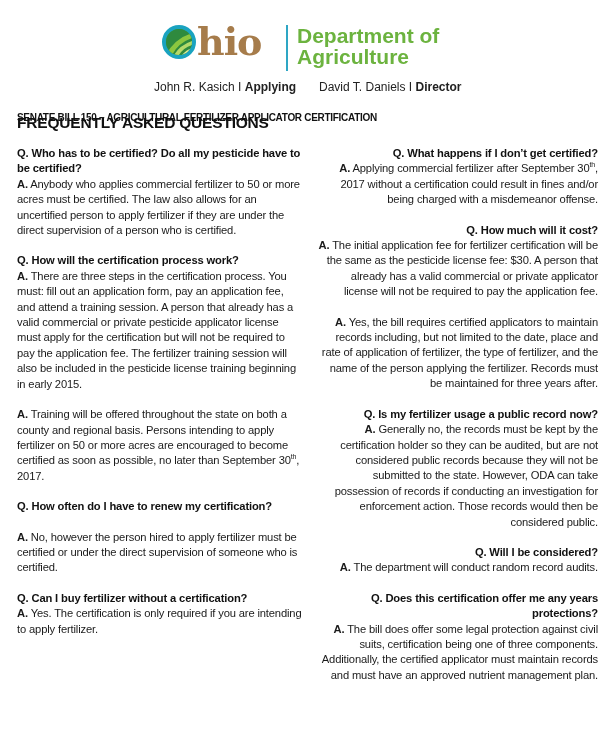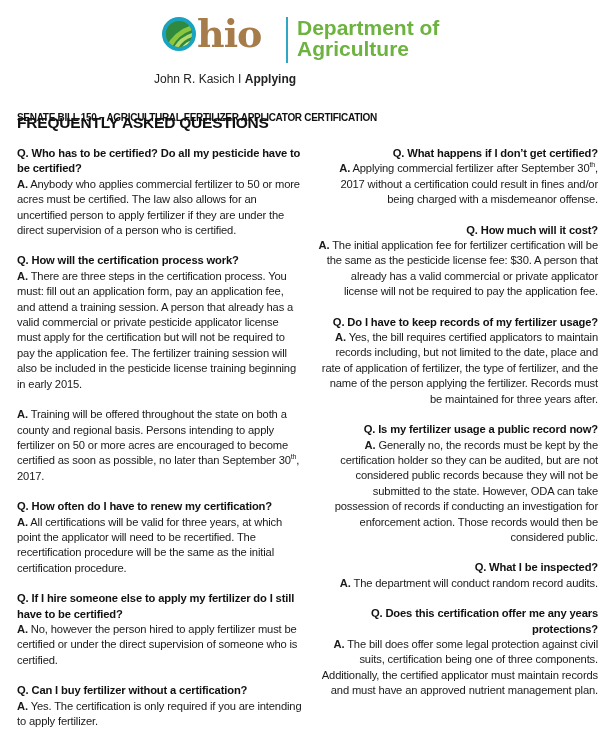--- a/index.html
+++ b/index.html
@@ -1,17 +1,17 @@
 <!DOCTYPE html>
 <html><head>
 <meta charset="utf-8">
 <style>
   html, body { margin:0; padding:0; background:#ffffff; }
   body { width:610px; height:733px; overflow:hidden; position:relative; font-family:"Liberation Sans", sans-serif; color:#1a1a1a; }
-  .header { position:absolute; left:0; top:8px; width:610px; height:82px; }
+  .header { position:absolute; left:0; top:16px; width:610px; height:82px; }
   .logo-wrap { position:absolute; left:162px; top:8px; display:flex; align-items:center; }
   .ohio-mark { width:34px; height:34px; border-radius:50%; border:4px solid #1aa3c0; box-sizing:border-box; overflow:hidden; position:relative; background:#3c9a46; }
   .ohio-mark svg { position:absolute; left:0; top:0; }
   .ohio-text { font-family:"DejaVu Serif", serif; font-weight:bold; font-size:38px; color:#a67c4b; line-height:36px; margin-left:1px; letter-spacing:-1px; }
   .vdivider { position:absolute; left:286px; top:9px; width:2px; height:46px; background:#2ea6c4; }
   .dept { position:absolute; left:297px; top:9px; color:#6cb33f; font-weight:bold; font-size:21px; line-height:21px; }
   .governor { position:absolute; left:154px; top:64px; font-size:12px; color:#222; }
   .director { position:absolute; left:319px; top:64px; font-size:12px; color:#222; }
   .governor b, .director b { font-weight:bold; }
   .title1 { position:absolute; left:17px; top:90px; font-size:15.5px; font-weight:bold; color:#111; letter-spacing:-0.2px;margin-top:24px; }
@@ -39,69 +39,67 @@
       </svg>
     </div>
     <span class="ohio-text">hio</span>
   </div>
   <div class="vdivider"></div>
   <div class="dept">
     <div>Department of</div>
     <div>Agriculture</div>
   </div>
   <div class="governor"><span>John R. Kasich I </span><b>Applying</b></div>
+  <div class="director"><span>David T. Daniels I </span><b>Director</b></div>
 </div>
 
 <div class="title1">FREQUENTLY ASKED QUESTIONS</div>
 <div class="title2">SENATE BILL 150 – AGRICULTURAL FERTILIZER APPLICATOR CERTIFICATION</div>
 
 <div class="col left">
   <div class="qa">
     <div class="q">Q.  Who has to be certified? Do all my pesticide have to be certified?</div>
     <div class="a"><span class="a-label">A.</span><span> Anybody who applies commercial fertilizer to 50 or more acres must be certified. The law also allows for an uncertified person to apply fertilizer if they are under the direct supervision of a person who is certified.</span></div>
   </div>
   <div class="qa">
     <div class="q">Q. How will the certification process work?</div>
     <div class="a"><span class="a-label">A.</span><span>  There are three steps in the certification process. You must: fill out an application form, pay an application fee, and attend a training session. A person that already has a valid commercial or private pesticide applicator license must apply for the certification but will not be required to pay the application fee.  The fertilizer training session will also be included in the pesticide license training beginning in early 2015.</span></div>
   </div>
   <div class="qa">
     <div class="a"><span class="a-label">A.</span><span>  Training will be offered throughout the state on both a county and regional basis. Persons intending to apply fertilizer on 50 or more acres are encouraged to become certified as soon as possible, no later than September 30</span><sup>th</sup><span>, 2017.</span></div>
   </div>
   <div class="qa">
     <div class="q">Q.  How often do I have to renew my certification?</div>
-    <div class="a"><span class="a-label">A.</span><span>  All certifications will be valid for three years, at which point the applicator will need to be recertified. The recertification procedure will be the same as the initial certification procedure.</span></div>
   </div>
   <div class="qa">
-    <div class="q">Q.  If I hire someone else to apply my fertilizer do I still have to be certified?</div>
     <div class="a"><span class="a-label">A.</span><span>  No, however the person hired to apply fertilizer must be certified or under the direct supervision of someone who is certified.</span></div>
   </div>
   <div class="qa">
     <div class="q">Q.  Can I buy fertilizer without a certification?</div>
     <div class="a"><span class="a-label">A.</span><span>  Yes. The certification is only required if you are intending to apply fertilizer.</span></div>
   </div>
 </div>
 
 <div class="col right">
   <div class="qa">
     <div class="q">Q.  What happens if I don’t get certified?</div>
     <div class="a"><span class="a-label">A.</span><span>  Applying commercial fertilizer after September 30</span><sup>th</sup><span>, 2017 without a certification could result in fines and/or being charged with a misdemeanor offense.</span></div>
   </div>
   <div class="qa">
     <div class="q">Q.  How much will it cost?</div>
     <div class="a"><span class="a-label">A.</span><span>  The initial application fee for fertilizer certification will be the same as the pesticide license fee: $30. A person that already has a valid commercial or private applicator license will not be required to pay the application fee.</span></div>
   </div>
   <div class="qa">
-    <div class="q">Q.  Do I have to keep records of my fertilizer usage?</div>
     <div class="a"><span class="a-label">A.</span><span>  Yes, the bill requires certified applicators to maintain records including, but not limited to the date, place and rate of application of fertilizer, the type of fertilizer, and the name of the person applying the fertilizer. Records must be maintained for three years after.</span></div>
   </div>
   <div class="qa">
     <div class="q">Q.  Is my fertilizer usage a public record now?</div>
     <div class="a"><span class="a-label">A.</span><span>  Generally no, the records must be kept by the certification holder so they can be audited, but are not considered public records because they will not be submitted to the state. However, ODA can take possession of records if conducting an investigation for enforcement action.  Those records would then be considered public.</span></div>
   </div>
   <div class="qa">
-    <div class="q">Q. What I be inspected?</div>
+    <div class="q">Q. Will I be considered?</div>
     <div class="a"><span class="a-label">A.</span><span> The department will conduct random record audits.</span></div>
   </div>
   <div class="qa">
     <div class="q">Q.  Does this certification offer me any years protections?</div>
     <div class="a"><span class="a-label">A.</span><span>  The bill does offer some legal protection against civil suits, certification being one of three components. Additionally, the certified applicator must maintain records and must have an approved nutrient management plan.</span></div>
   </div>
 </div>
 
 </body></html>

